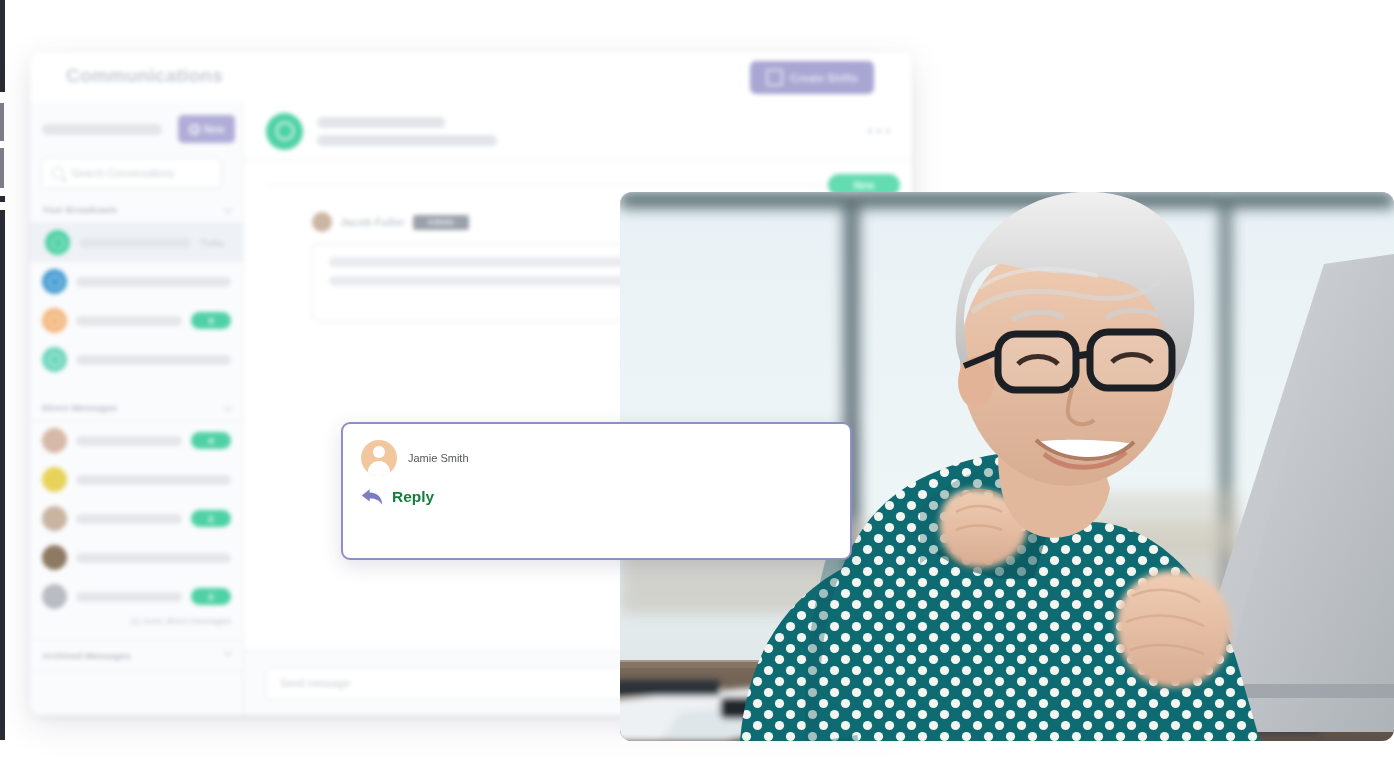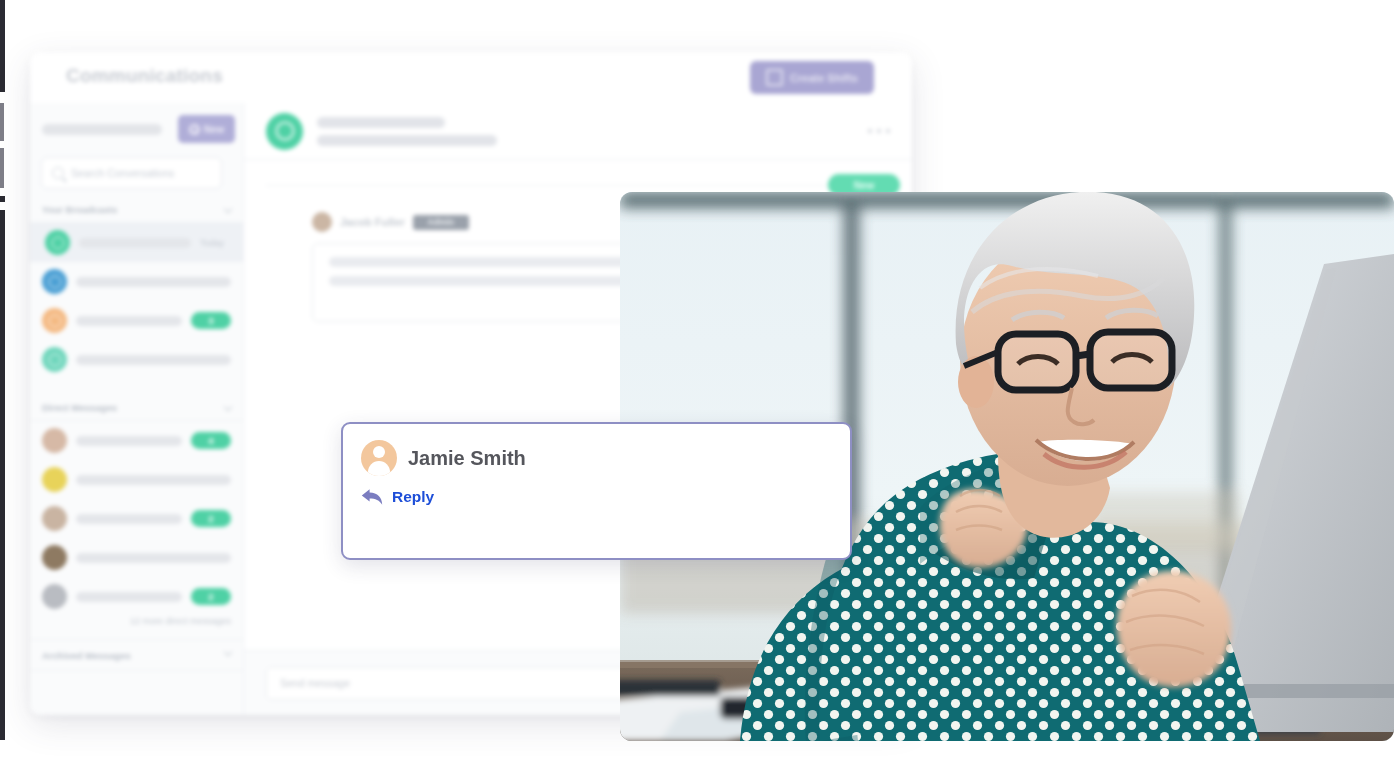--- a/index.html
+++ b/index.html
@@ -211,24 +211,24 @@
   }
   .co-head { display:flex; align-items:center; gap:11px; }
   .co-av {
     width:36px; height:36px; border-radius:50%; background:#f3c79d;
     position:relative; flex:0 0 auto; overflow:hidden;
   }
   .co-av .head { position:absolute; left:50%; top:6px; transform:translateX(-50%);
     width:12px; height:12px; border-radius:50%; background:#ffffff; }
   .co-av .body { position:absolute; left:50%; top:21px; transform:translateX(-50%);
     width:22px; height:18px; border-radius:11px 11px 0 0; background:#ffffff; }
-  .co-name { font-size:20px; color:#55565c;font-weight:bold; }
+  .co-name { font-size:11px; color:#55565c; }
   .co-msg { margin-top:14px; font-size:15.5px; color:#2f3035; font-weight:700; letter-spacing:-.1px; }
   .co-reply { margin-top:12px; display:flex; align-items:center; gap:9px; }
-  .co-reply .rtxt { font-size:15.5px; font-weight:700; color:#1d4ed8;text-align:right; }
+  .co-reply .rtxt { font-size:15.5px; font-weight:700; color:#15803d;text-align:right; }
 </style>
 </head>
 <body>
 
 <div id="stage">
 
   <div class="edge-mark" style="top:0;height:92px;"></div>
   <div class="edge-mark thin" style="top:103px;height:38px;"></div>
   <div class="edge-mark thin" style="top:148px;height:40px;"></div>
   <div class="edge-mark" style="top:196px;height:6px;"></div>

